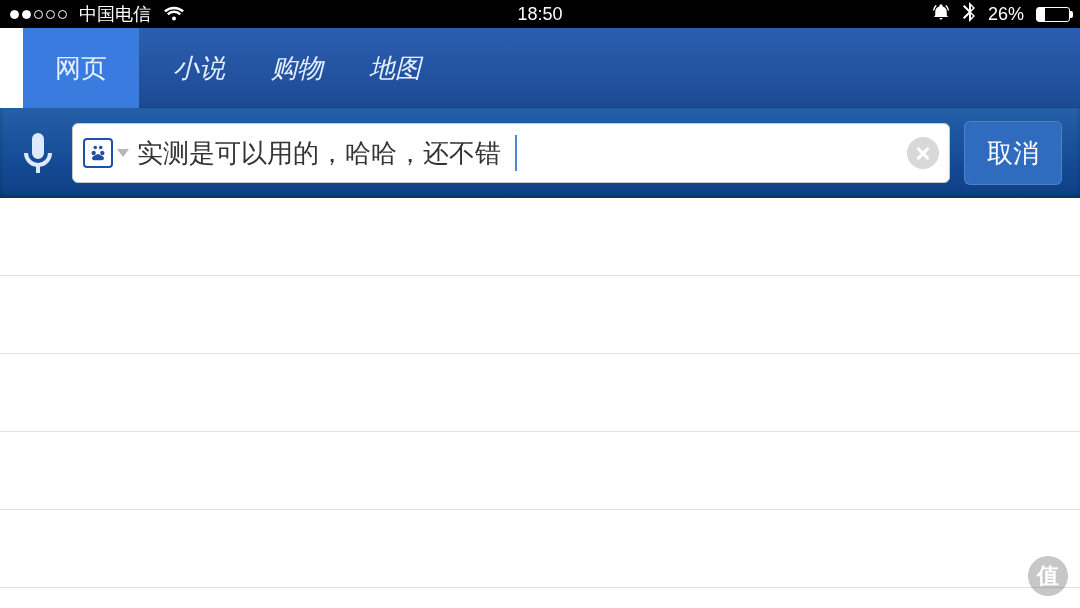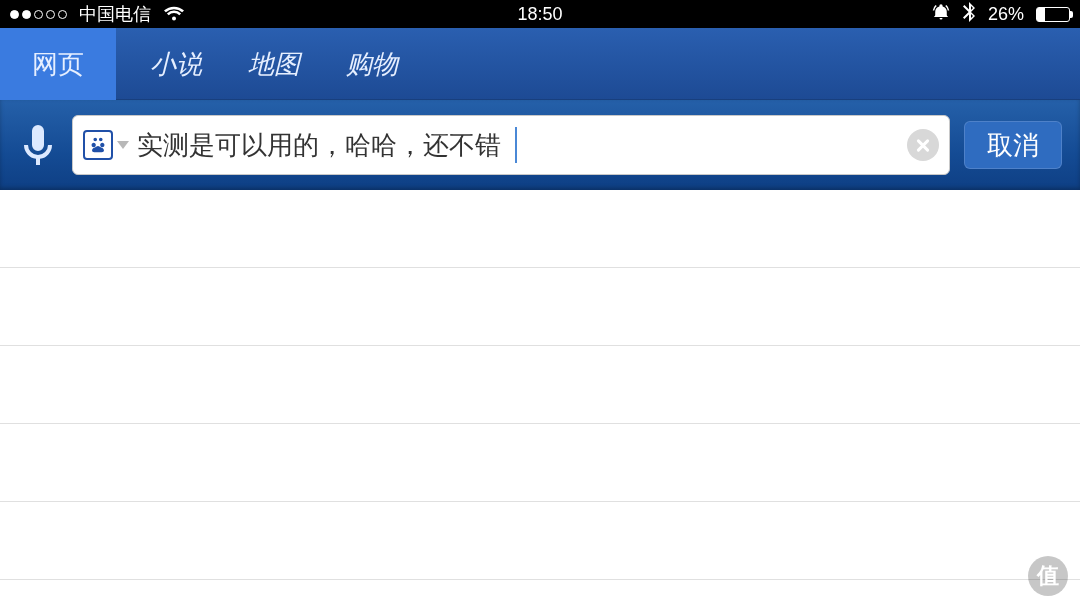--- a/index.html
+++ b/index.html
@@ -26,27 +26,28 @@
     .status-right { margin-left: auto; display: flex; align-items: center; gap: 12px; }
     .battery {
       width: 34px; height: 15px; border: 1.5px solid #fff; border-radius: 3px;
       position: relative; display: flex; align-items: center;
     }
     .battery::after { content: ""; position: absolute; right: -4px; width: 3px; height: 7px; background: #fff; border-radius: 0 2px 2px 0; }
     .battery .fill { height: 100%; background: #fff; width: 26%; border-radius: 1px 0 0 1px; }
 
     
     .tab-bar {
-      height: 72px;
+      height: 80px;
       background: linear-gradient(#2a5fb0 0%, #1d4a94 100%);
       display: flex;
       align-items: center;
       gap: 22px;
       padding-left: 0;
       box-shadow: inset 0 -1px 0 rgba(0,0,0,.15);
+      margin-left: 23px;
     }
     .tab {
       height: 100%;
       padding: 0 32px;
       display: flex;
       align-items: center;
       color: #e6efff;
       font-size: 26px;
       cursor: pointer;
     }
@@ -96,21 +97,21 @@
       width: 32px; height: 32px; border-radius: 50%; background: #d8d8d8;
       display: flex; align-items: center; justify-content: center; cursor: pointer;
     }
     .clear-btn::before, .clear-btn::after {
       content: ""; position: absolute; width: 16px; height: 3px; background: #fff; border-radius: 2px;
     }
     .clear-btn { position: relative; }
     .clear-btn::before { transform: rotate(45deg); }
     .clear-btn::after { transform: rotate(-45deg); }
     .cancel-btn {
-      height: 48px; padding: 0 22px; background: #2f6cc0; color: #fff; font-size: 26px;
+      height: 64px; padding: 0 22px; background: #2f6cc0; color: #fff; font-size: 26px;
       border-radius: 6px; display: flex; align-items: center; cursor: pointer;
       border: 1px solid rgba(255,255,255,.15);
     }
 
     
     .suggestions { background: #fff; }
     .suggestion-row {
       height: 78px; border-bottom: 1px solid #e0e0e0;
     }
 
@@ -165,24 +166,24 @@
 </div>
 
 <div class="tab-bar">
   <div class="tab active">
       <span>网页</span>
     </div>
   <div class="tab">
       <span>小说</span>
     </div>
   <div class="tab">
+      <span>购物</span>
+    </div>
+  <div class="tab">
       <span>地图</span>
-    </div>
-  <div class="tab">
-      <span>购物</span>
     </div>
 </div>
 
 <div class="search-row">
   <div class="mic-icon">
     <svg width="32" height="44" viewBox="0 0 32 44">
         <path fill="#dce9ff" d="M16 28a6 6 0 006-6V8a6 6 0 10-12 0v14a6 6 0 006 6zm10-6a10 10 0 01-20 0H2a14 14 0 0012 13.8V42h4v-6.2A14 14 0 0030 22h-4z"></path>
       </svg>
   </div>
   <div class="search-box">

